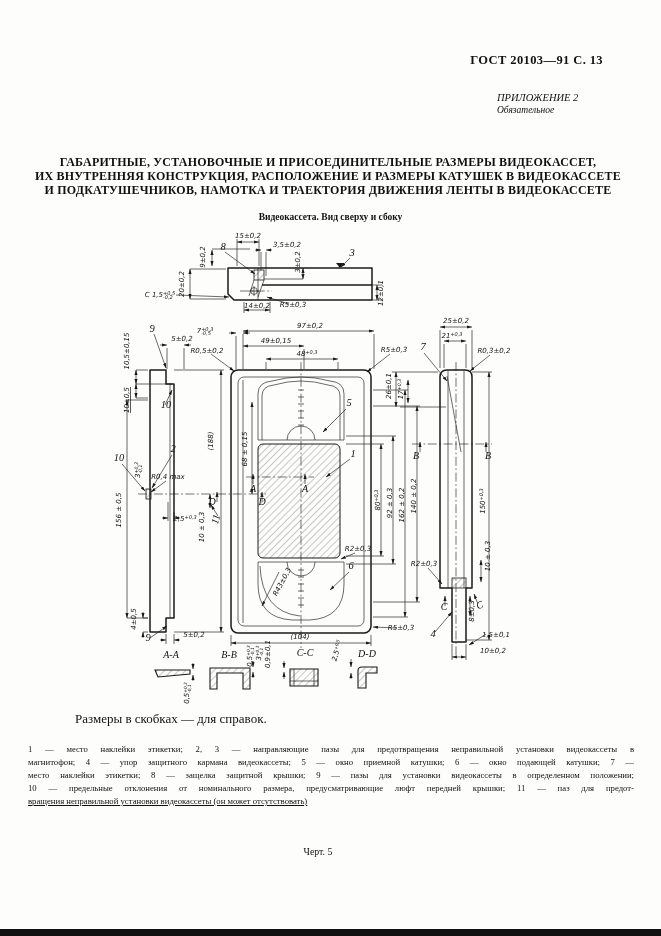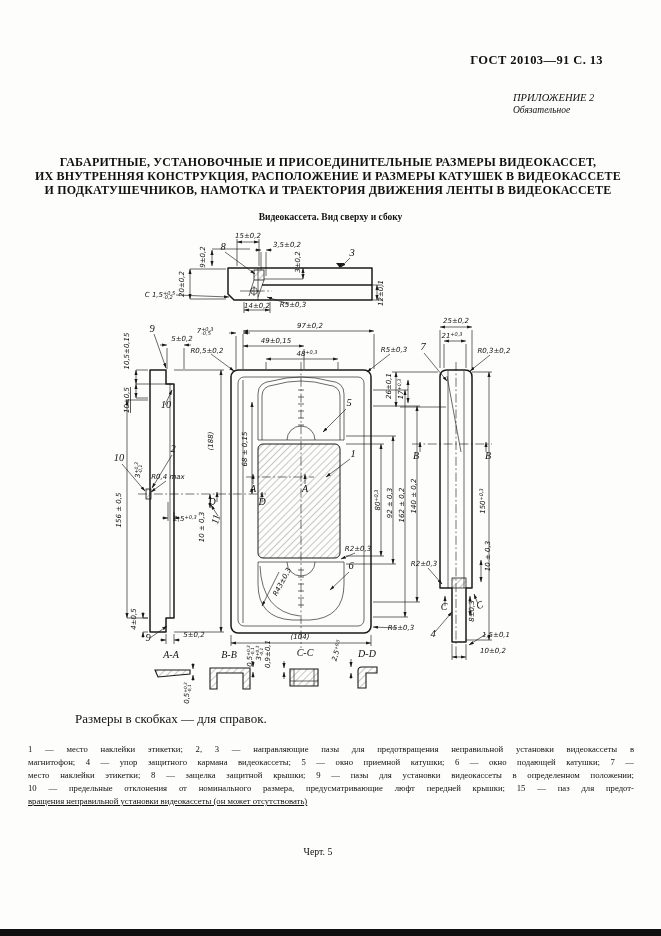--- a/index.html
+++ b/index.html
@@ -2,21 +2,21 @@
 <html><head>
 <meta charset="utf-8">
 <style>
   html,body{margin:0;padding:0;}
   body{
     width:661px;height:936px;position:relative;background:#fdfdfb;
     font-family:"Liberation Serif",serif;color:#111;overflow:hidden;
   }
   .abs{position:absolute;}
   .page-header{top:53px;right:58px;font-weight:bold;font-size:12.5px;letter-spacing:.4px;}
-  .appendix{top:92px;left:497px;font-style:italic;font-size:10.5px;line-height:12px;margin-left:16px;}
+  .appendix{top:92px;left:497px;font-style:italic;font-size:10.5px;line-height:12px;}
   .appendix .l2{font-size:9.5px;}
   .doc-title{top:155px;left:0;width:656px;text-align:center;font-weight:bold;font-size:12px;line-height:14px;letter-spacing:.2px;}
   .drawing-caption{top:212px;left:0;width:661px;text-align:center;font-weight:bold;font-size:9.5px;}
   .note{top:711px;left:75px;font-size:13px;}
   .legend{top:743px;left:28px;width:606px;font-size:8.7px;line-height:13px;}
   .legend .jl{text-align:justify;text-align-last:justify;}
   .legend .cl{text-align:left;text-decoration:underline;}
   .figure-caption{top:810px;left:0;width:636px;text-align:center;font-size:9.8px;margin-top:36px;}
   .scan-bar{top:929px;left:0;width:661px;height:7px;background:#101010;}
   svg.drawing{top:0;left:0;}
@@ -284,19 +284,19 @@
       <text x="367" y="657" class="dim sec"><tspan>D-D</tspan></text>
     </g>
 </svg>
 
 <div class="abs note">Размеры в скобках — для справок.</div>
 
 <div class="abs legend">
   <div class="jl">1 — место наклейки этикетки; 2, 3 — направляющие пазы для предотвращения неправильной установки видеокассеты в</div>
   <div class="jl">магнитофон; 4 — упор защитного кармана видеокассеты; 5 — окно приемной катушки; 6 — окно подающей катушки; 7 —</div>
   <div class="jl">место наклейки этикетки; 8 — защелка защитной крышки; 9 — пазы для установки видеокассеты в определенном положении;</div>
-  <div class="jl">10 — предельные отклонения от номинального размера, предусматривающие люфт передней крышки; 15 — паз для предот-</div>
+  <div class="jl">10 — предельные отклонения от номинального размера, предусматривающие люфт передней крышки; 11 — паз для предот-</div>
   <div class="cl">вращения неправильной установки видеокассеты (он может отсутствовать)</div>
 </div>
 
 <div class="abs figure-caption">Черт. 5</div>
 
 <div class="abs scan-bar"></div>
 
 </body></html>

